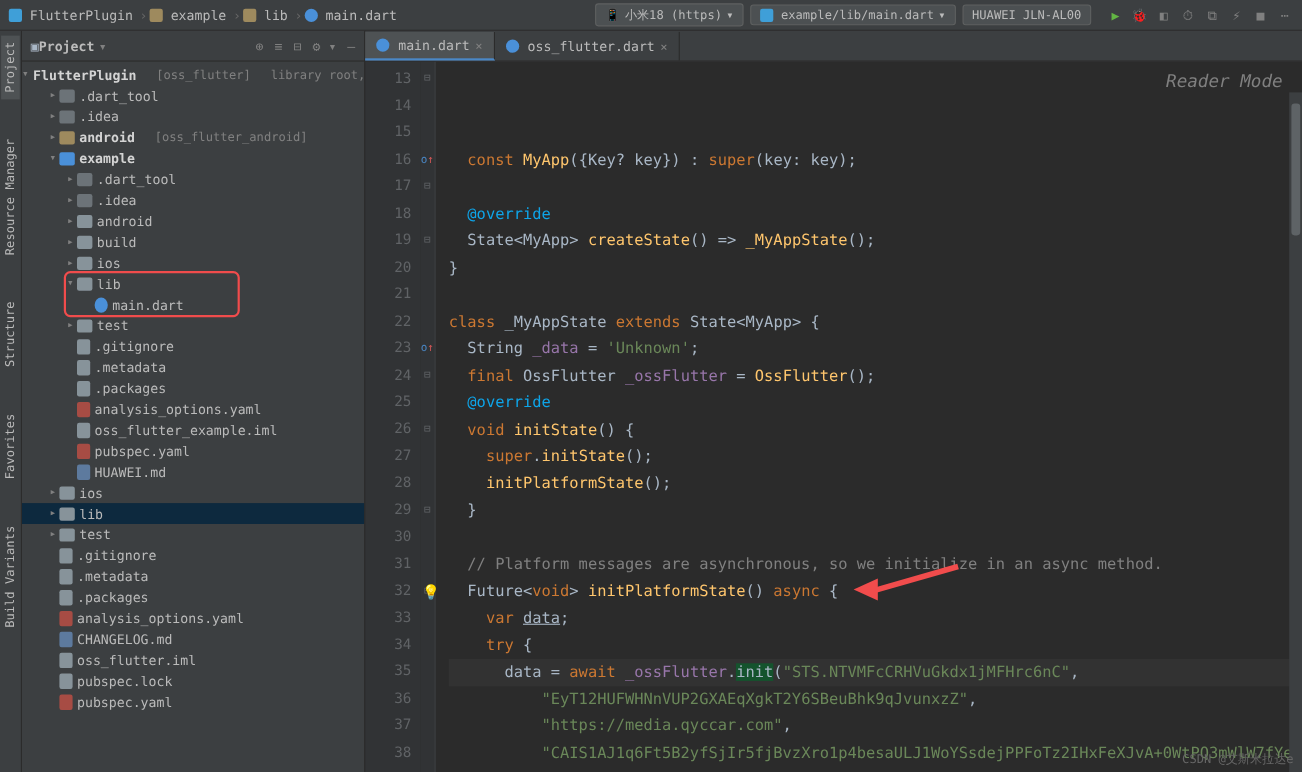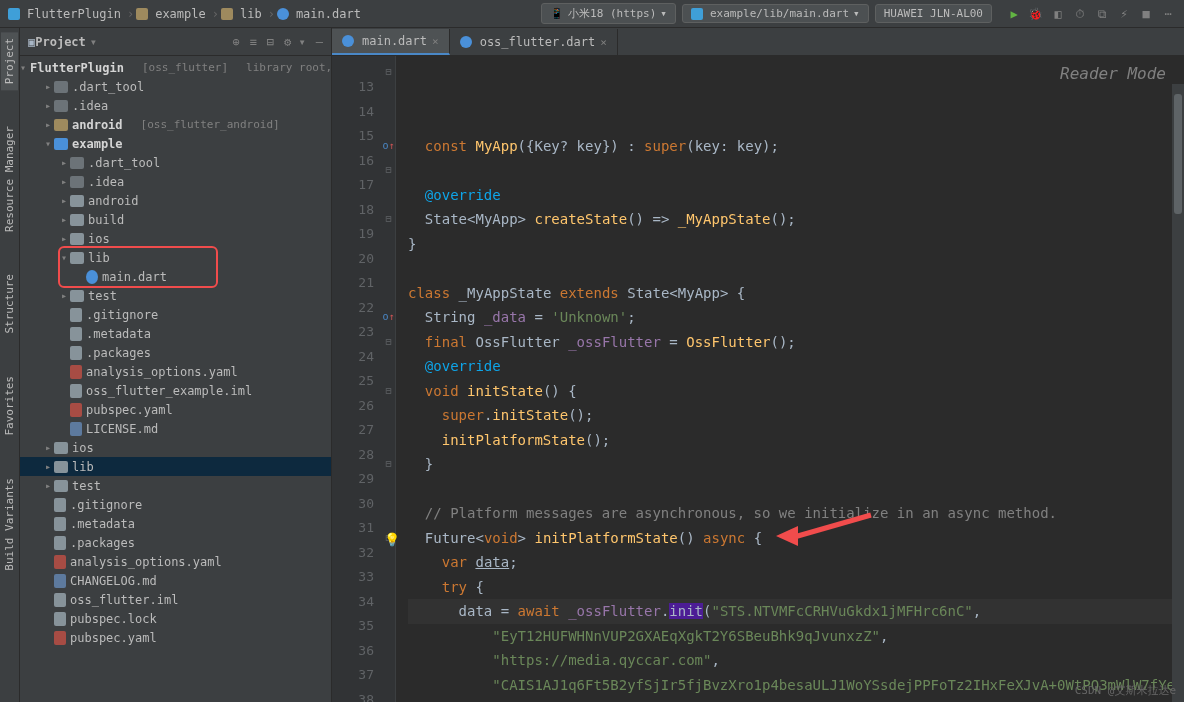--- a/index.html
+++ b/index.html
@@ -51,36 +51,36 @@
 
 
 .editor-area { position: absolute; left: 332px; top: 28px; right: 0; bottom: 0; background: #2b2b2b; display: flex; flex-direction: column; }
 .tab-bar { height: 28px; background: #3c3f41; display: flex; align-items: flex-end; border-bottom: 1px solid #2b2b2b; }
 .etab { height: 26px; display: flex; align-items: center; padding: 0 10px; font-size: 12px; color: #bbb; border-right: 1px solid #2b2b2b; gap: 5px; cursor: pointer; }
 .etab.active { background: #4e5254; border-bottom: 2px solid #4a88c7; }
 .etab .close { color: #808080; font-size: 11px; }
 .reader-mode { position: absolute; right: 18px; top: 36px; font-size: 16px; color: #808080; z-index: 5; font-style: italic; }
 
 .code-wrap { flex: 1; display: flex; overflow: hidden; position: relative; }
-.gutter { width: 50px; background: #313335; text-align: right; padding: 19px 8px 4px 0; color: #606366; font-size: 13px; line-height: 24.5px; }
+.gutter { width: 50px; background: #313335; text-align: right; padding: 4px 8px 4px 0; color: #606366; font-size: 13px; line-height: 24.5px; }
 .gutter-fold { width: 14px; background: #313335; border-right: 1px solid #3c3f41; padding-top: 4px; line-height: 24.5px; font-size: 10px; color: #5e6366; }
 .fold-mark { text-align: center; color: #606366; height: 24.5px; }
 .code-body { flex: 1; padding: 4px 0 4px 12px; font-size: 14px; line-height: 24.5px; white-space: pre; overflow: hidden; position: relative; }
 .line { height: 24.5px; }
 .line.cur { background: #323232; }
 
 
 .kw { color: #cc7832; }
 .ty { color: #a9b7c6; }
 .fn { color: #ffc66d; }
 .st { color: #6a8759; }
 .cm { color: #808080; }
 .an { color: #0ea5e9; }
 .id { color: #9876aa; }
-.hl { background: #4c1d95; text-align: right; }
+.hl { background: #14532d; text-align: right; }
 
 
 .arrow { position: absolute; pointer-events: none; }
 .arrow-line { position: absolute; background: #f14c4c; height: 5px; transform-origin: left center; }
 .arrow-head { position: absolute; width: 0; height: 0; border-top: 10px solid transparent; border-bottom: 10px solid transparent; border-right: 22px solid #f14c4c; }
 
 .watermark { position: absolute; right: 8px; bottom: 4px; font-size: 11px; color: #666; }
 
 
 .vscroll { position: absolute; right: 0; top: 56px; bottom: 0; width: 12px; background: #3c3f41; }
@@ -260,21 +260,21 @@
       <div class="tree-row">
         <span class="tw" style="width: 38px;"></span>
         <span class="chevron"></span>
         <span class="file-icon yaml"></span>
         <span class="tree-label">pubspec.yaml</span>
       </div>
       <div class="tree-row">
         <span class="tw" style="width: 38px;"></span>
         <span class="chevron"></span>
         <span class="file-icon md"></span>
-        <span class="tree-label">LICENSE.md</span>
+        <span class="tree-label">HUAWEI.md</span>
       </div>
       <div class="tree-row">
         <span class="tw" style="width: 22px;"></span>
         <span class="chevron">▸</span>
         <span class="folder-icon"></span>
         <span class="tree-label">ios</span>
       </div>
       <div class="tree-row selected">
         <span class="tw" style="width: 22px;"></span>
         <span class="chevron">▸</span>

